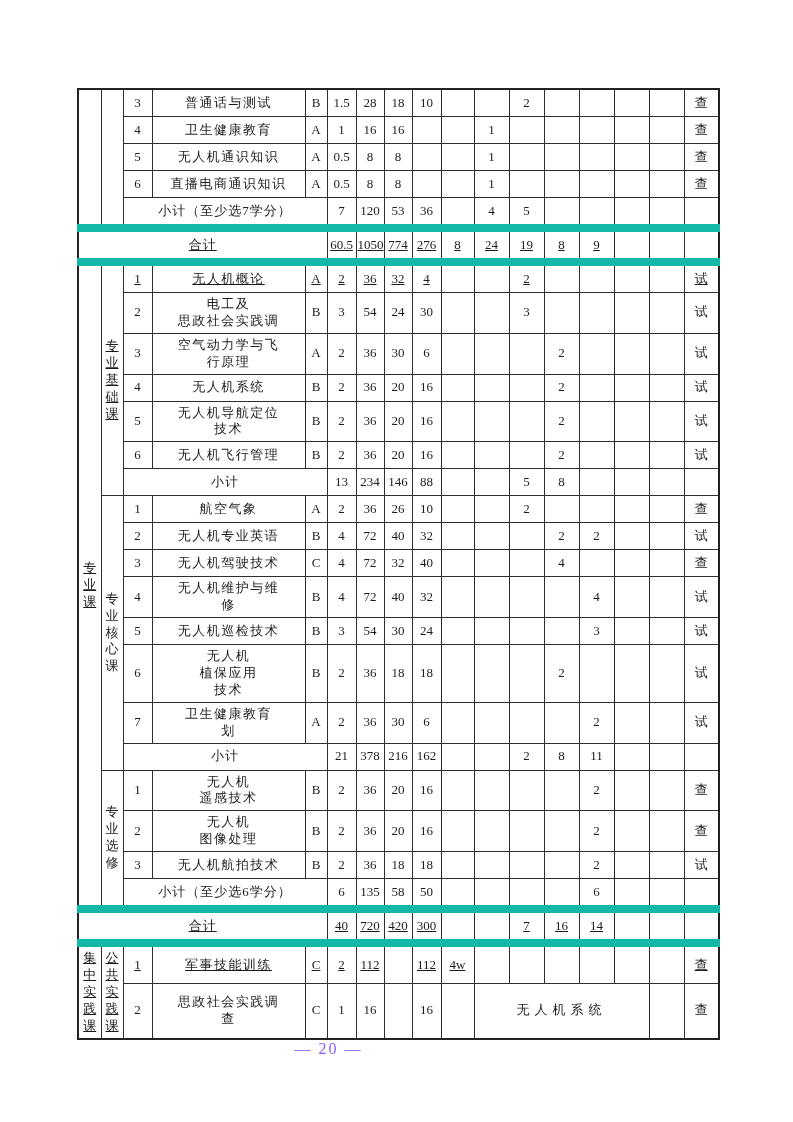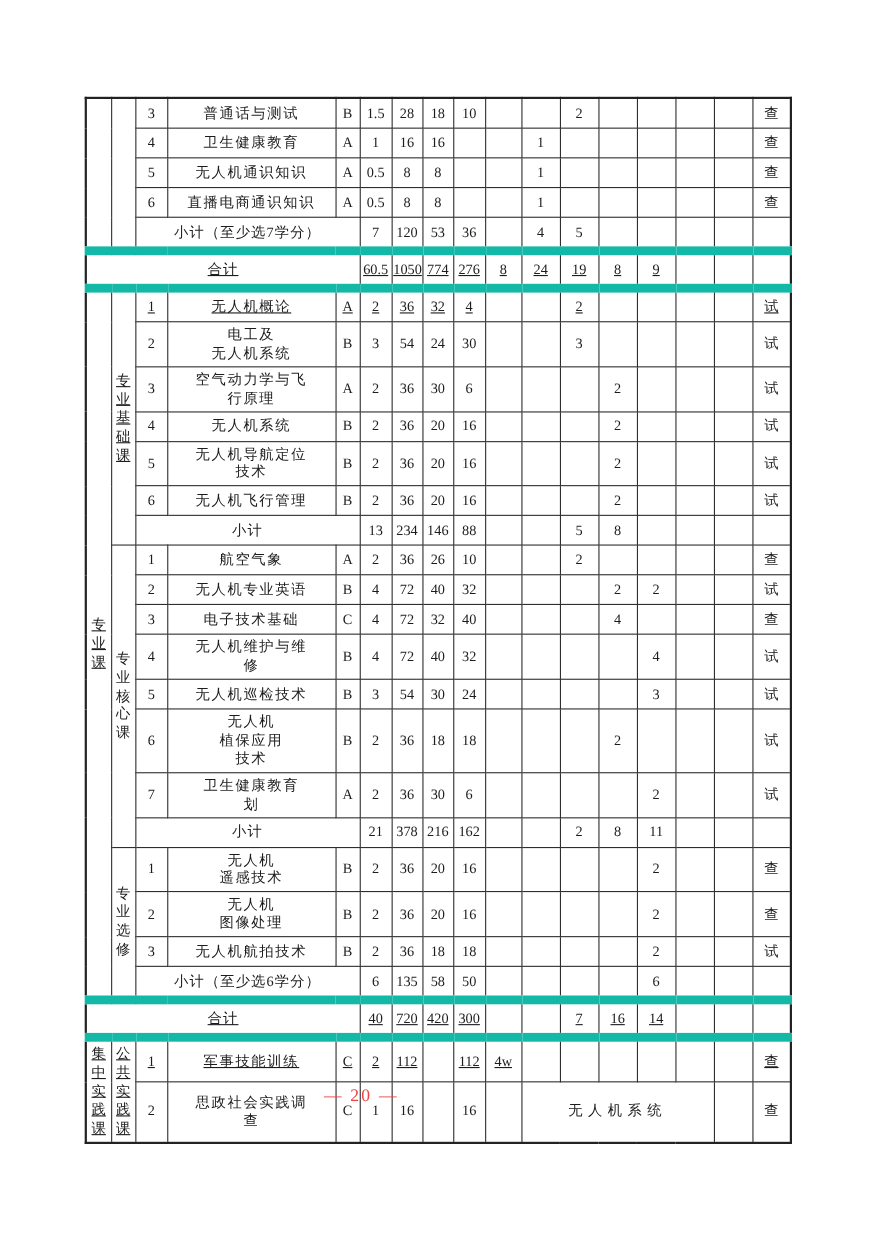--- a/index.html
+++ b/index.html
@@ -20,22 +20,22 @@
   table.cur{border:2px solid #222;}
   tr.sec td{border-top:8px solid #14b8a6;text-decoration:underline;}
   td.name{white-space:pre-line;letter-spacing:1.5px;}
   td.v{white-space:pre-line;line-height:1.35;font-size:13px;letter-spacing:0;padding:2px 0;}
   td.sm{font-size:11px;margin-left:13px;}
   td.sum{letter-spacing:1px;}
   td.hol{letter-spacing:5px;font-size:13px;}
   td.tall{height:34px;margin-top:32px;}
   td.mid{height:26px;}
   .pagenum{
-    position:absolute;left:0;top:988px;width:657px;text-align:center;
-    font-size:16px;color:#ef4444;letter-spacing:2px;
+    position:absolute;left:0;top:1040px;width:657px;text-align:center;
+    font-size:16px;color:#8b5cf6;letter-spacing:2px;
   }
 </style>
 </head>
 <body>
 
 <div class="sheet">
 
   <table class="cur">
     <colgroup>
       <col style="width:23px">
@@ -178,21 +178,21 @@
           <td>2</td>
           <td></td>
           <td></td>
           <td></td>
           <td></td>
           <td>试</td>
         </tr>
         <tr>
           <td>2</td>
           <td class="name">电工及
-无人机系统</td>
+思政社会实践调</td>
           <td>B</td>
           <td>3</td>
           <td>54</td>
           <td>24</td>
           <td>30</td>
           <td></td>
           <td></td>
           <td>3</td>
           <td></td>
           <td></td>
@@ -319,21 +319,21 @@
           <td></td>
           <td></td>
           <td>2</td>
           <td>2</td>
           <td></td>
           <td></td>
           <td>试</td>
         </tr>
         <tr>
           <td>3</td>
-          <td class="name">电子技术基础</td>
+          <td class="name">无人机驾驶技术</td>
           <td>C</td>
           <td>4</td>
           <td>72</td>
           <td>32</td>
           <td>40</td>
           <td></td>
           <td></td>
           <td></td>
           <td>4</td>
           <td></td>

